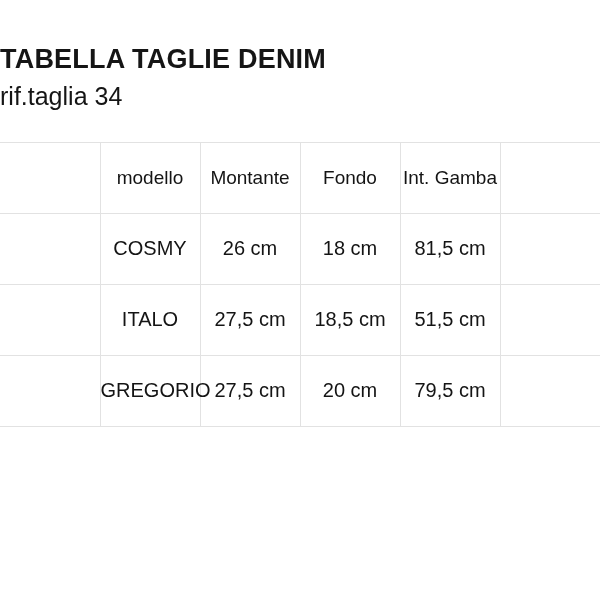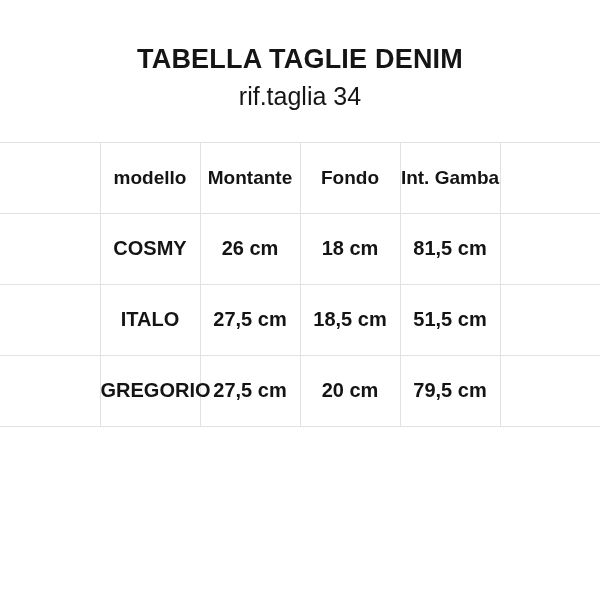--- a/index.html
+++ b/index.html
@@ -13,21 +13,21 @@
     font-family: "Liberation Sans", sans-serif;
     color: #111111;
     overflow: hidden;
   }
   .page {
     width: 600px;
     height: 600px;
     box-sizing: border-box;
     display: flex;
     flex-direction: column;
-    align-items: center;
+    align-items: flex-start;
     padding-top: 44px;
   }
   .title {
     font-size: 27px;
     font-weight: bold;
     letter-spacing: 0.2px;
     text-align: center;
     color: #151515;
     line-height: 1.15;
     margin: 0;
@@ -48,21 +48,21 @@
     width: 600px;
     border-collapse: collapse;
     table-layout: fixed;
   }
   table.size-table td {
     border: 1px solid #e2e2e2;
     height: 70px;
     text-align: center;
     vertical-align: middle;
     font-size: 20px;
-    font-weight: bold;
+    font-weight: normal;
     color: #141414;
     padding: 0;
   }
   
   table.size-table td.spacer {
     border-left: none;
     border-right: none;
   }
   table.size-table tr.header-row td {
     font-size: 19px;

